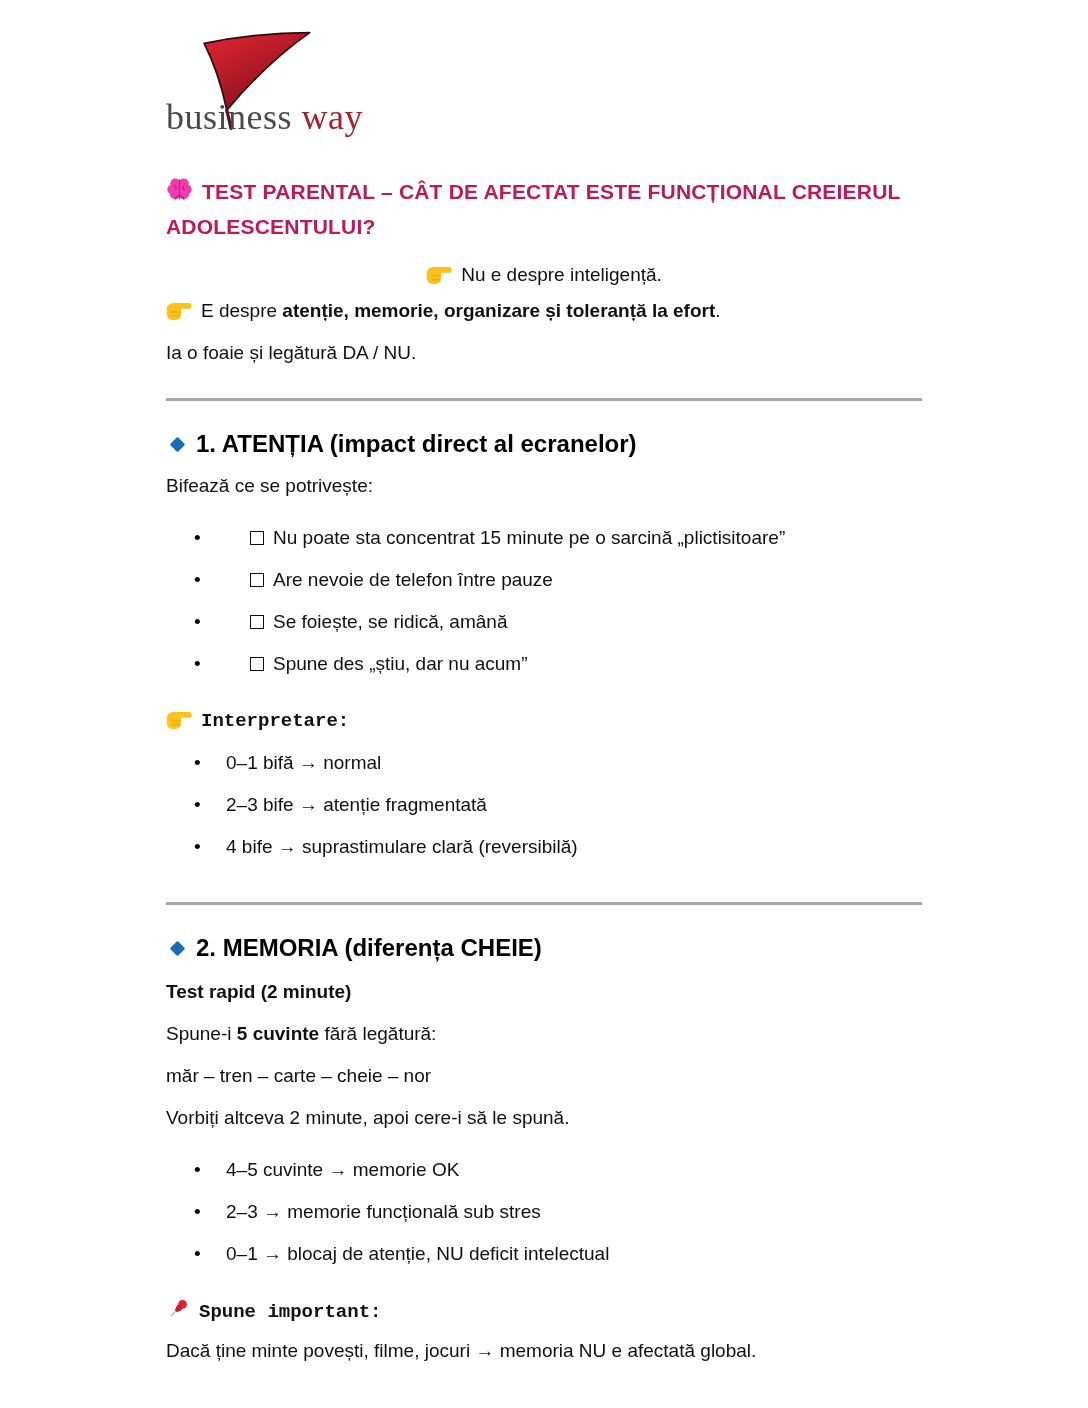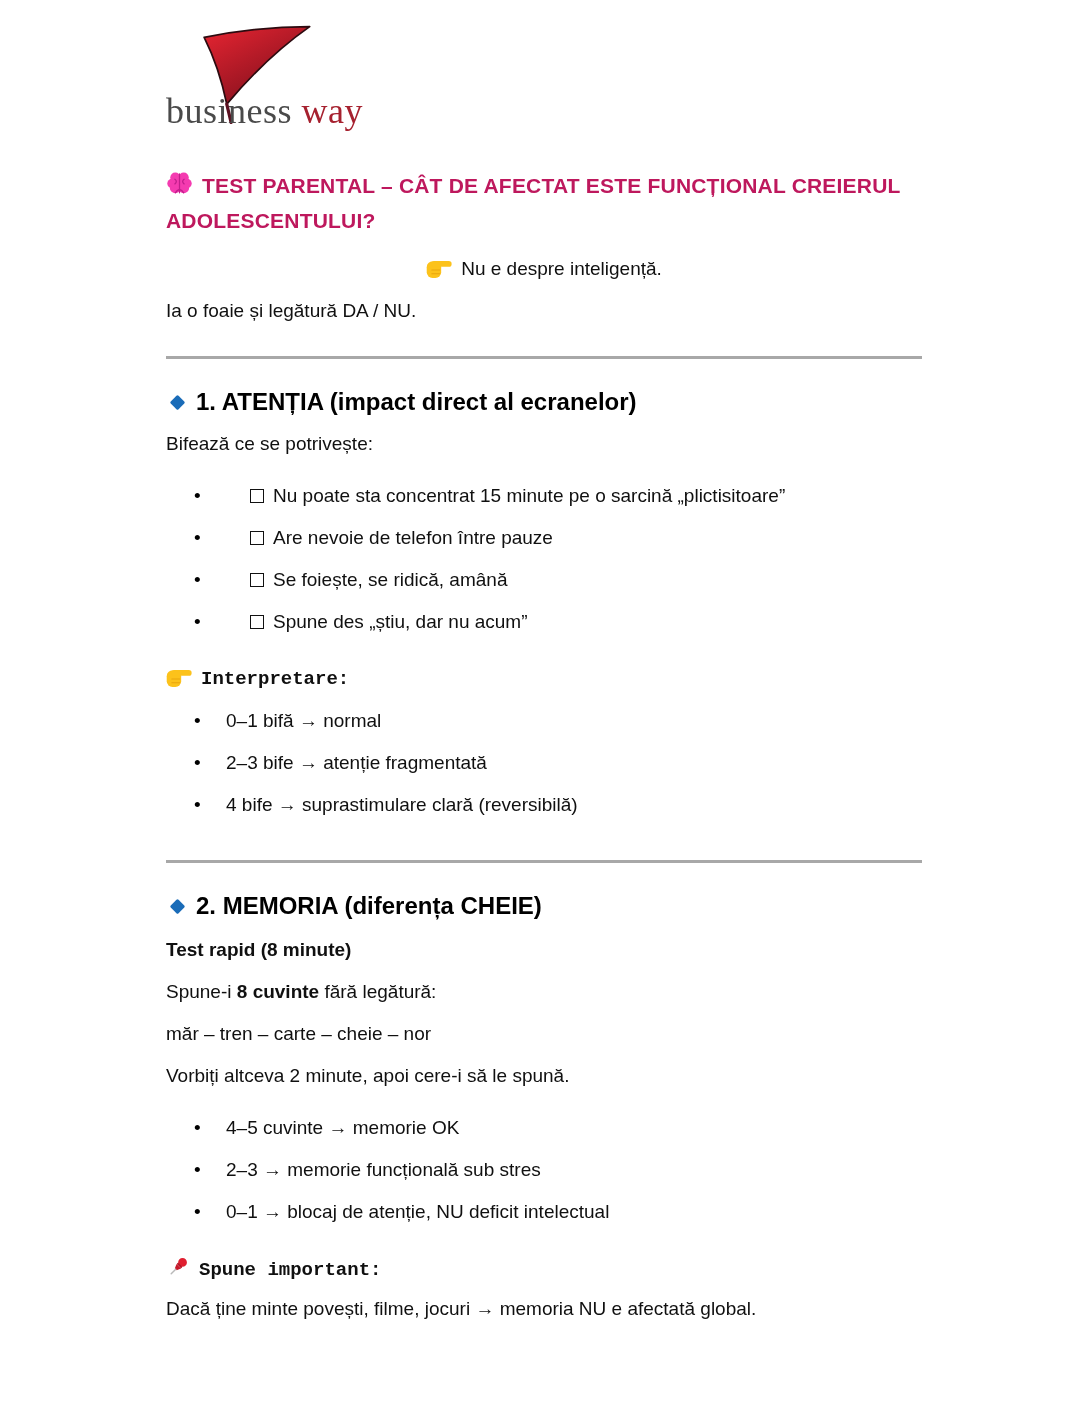--- a/index.html
+++ b/index.html
@@ -2,21 +2,21 @@
 <html><head>
 <meta charset="utf-8">
 <style>
   html,body{margin:0;padding:0;background:#ffffff;}
   body{
     width:1088px;height:1408px;overflow:hidden;
     font-family:"Liberation Sans", sans-serif;
     color:#101010;
     -webkit-font-smoothing:antialiased;
   }
-  .page{padding:24px 166px 0 166px;width:756px;box-sizing:content-box;}
+  .page{padding:30px 166px 0 166px;width:756px;box-sizing:content-box;}
 
   
   .logo{position:relative;height:110px;margin-bottom:30px;}
   .logo-arrow{position:absolute;left:36px;top:0;}
   .logo-text{
     position:absolute;left:0;top:66px;
     font-family:"Liberation Serif", serif;
     font-size:36px;letter-spacing:0.5px;
   }
   .logo-text .brand-gray{color:#4a4a4a;}
@@ -119,20 +119,31 @@
       <svg width="26" height="23" viewBox="0 0 36 31">
         <g fill="#fcc21b">
           <rect x="1" y="7" width="20" height="23" rx="8"></rect>
           <rect x="8" y="6.5" width="27.5" height="8" rx="4"></rect>
         </g>
         <path d="M8 19 h11 M8 24 h11" stroke="#e8a50e" stroke-width="1.4" stroke-linecap="round"></path>
       </svg>
     </span><span>Nu e despre inteligență.</span>
   </p>
 
+  <p class="intro-line">
+    <span class="inline-icon">
+      <svg width="26" height="23" viewBox="0 0 36 31">
+        <g fill="#fcc21b">
+          <rect x="1" y="7" width="20" height="23" rx="8"></rect>
+          <rect x="8" y="6.5" width="27.5" height="8" rx="4"></rect>
+        </g>
+        <path d="M8 19 h11 M8 24 h11" stroke="#e8a50e" stroke-width="1.4" stroke-linecap="round"></path>
+      </svg>
+    </span><span>E despre </span><b>atenție, memorie, organizare și toleranță la efort</b><span>.</span>
+  </p>
 
   <p class="note">Ia o foaie și legătură DA / NU.</p>
 
   <hr class="rule">
 
   <h2 class="sec-heading">
     <span class="diamond"></span><span>1. ATENȚIA (impact direct al ecranelor)</span>
   </h2>
 
   <p class="note">Bifează ce se potrivește:</p>
@@ -161,24 +172,24 @@
     <li><span class="dot">•</span><span>2–3 bife → atenție fragmentată</span></li>
     <li><span class="dot">•</span><span>4 bife → suprastimulare clară (reversibilă)</span></li>
   </ul>
 
   <hr class="rule" style="margin-top:42px;">
 
   <h2 class="sec-heading">
     <span class="diamond"></span><span>2. MEMORIA (diferența CHEIE)</span>
   </h2>
 
-  <p class="sub-heading">Test rapid (8 minute)</p>
+  <p class="sub-heading">Test rapid (2 minute)</p>
 
   <p class="note">
-    <span>Spune-i </span><b>8 cuvinte</b><span> fără legătură:</span>
+    <span>Spune-i </span><b>5 cuvinte</b><span> fără legătură:</span>
   </p>
 
   <p class="note">măr – tren – carte – cheie – nor</p>
 
   <p class="note">Vorbiți altceva 2 minute, apoi cere-i să le spună.</p>
 
   <ul class="tight list-block">
     <li><span class="dot">•</span><span>4–5 cuvinte → memorie OK</span></li>
     <li><span class="dot">•</span><span>2–3 → memorie funcțională sub stres</span></li>
     <li><span class="dot">•</span><span>0–1 → blocaj de atenție, NU deficit intelectual</span></li>

